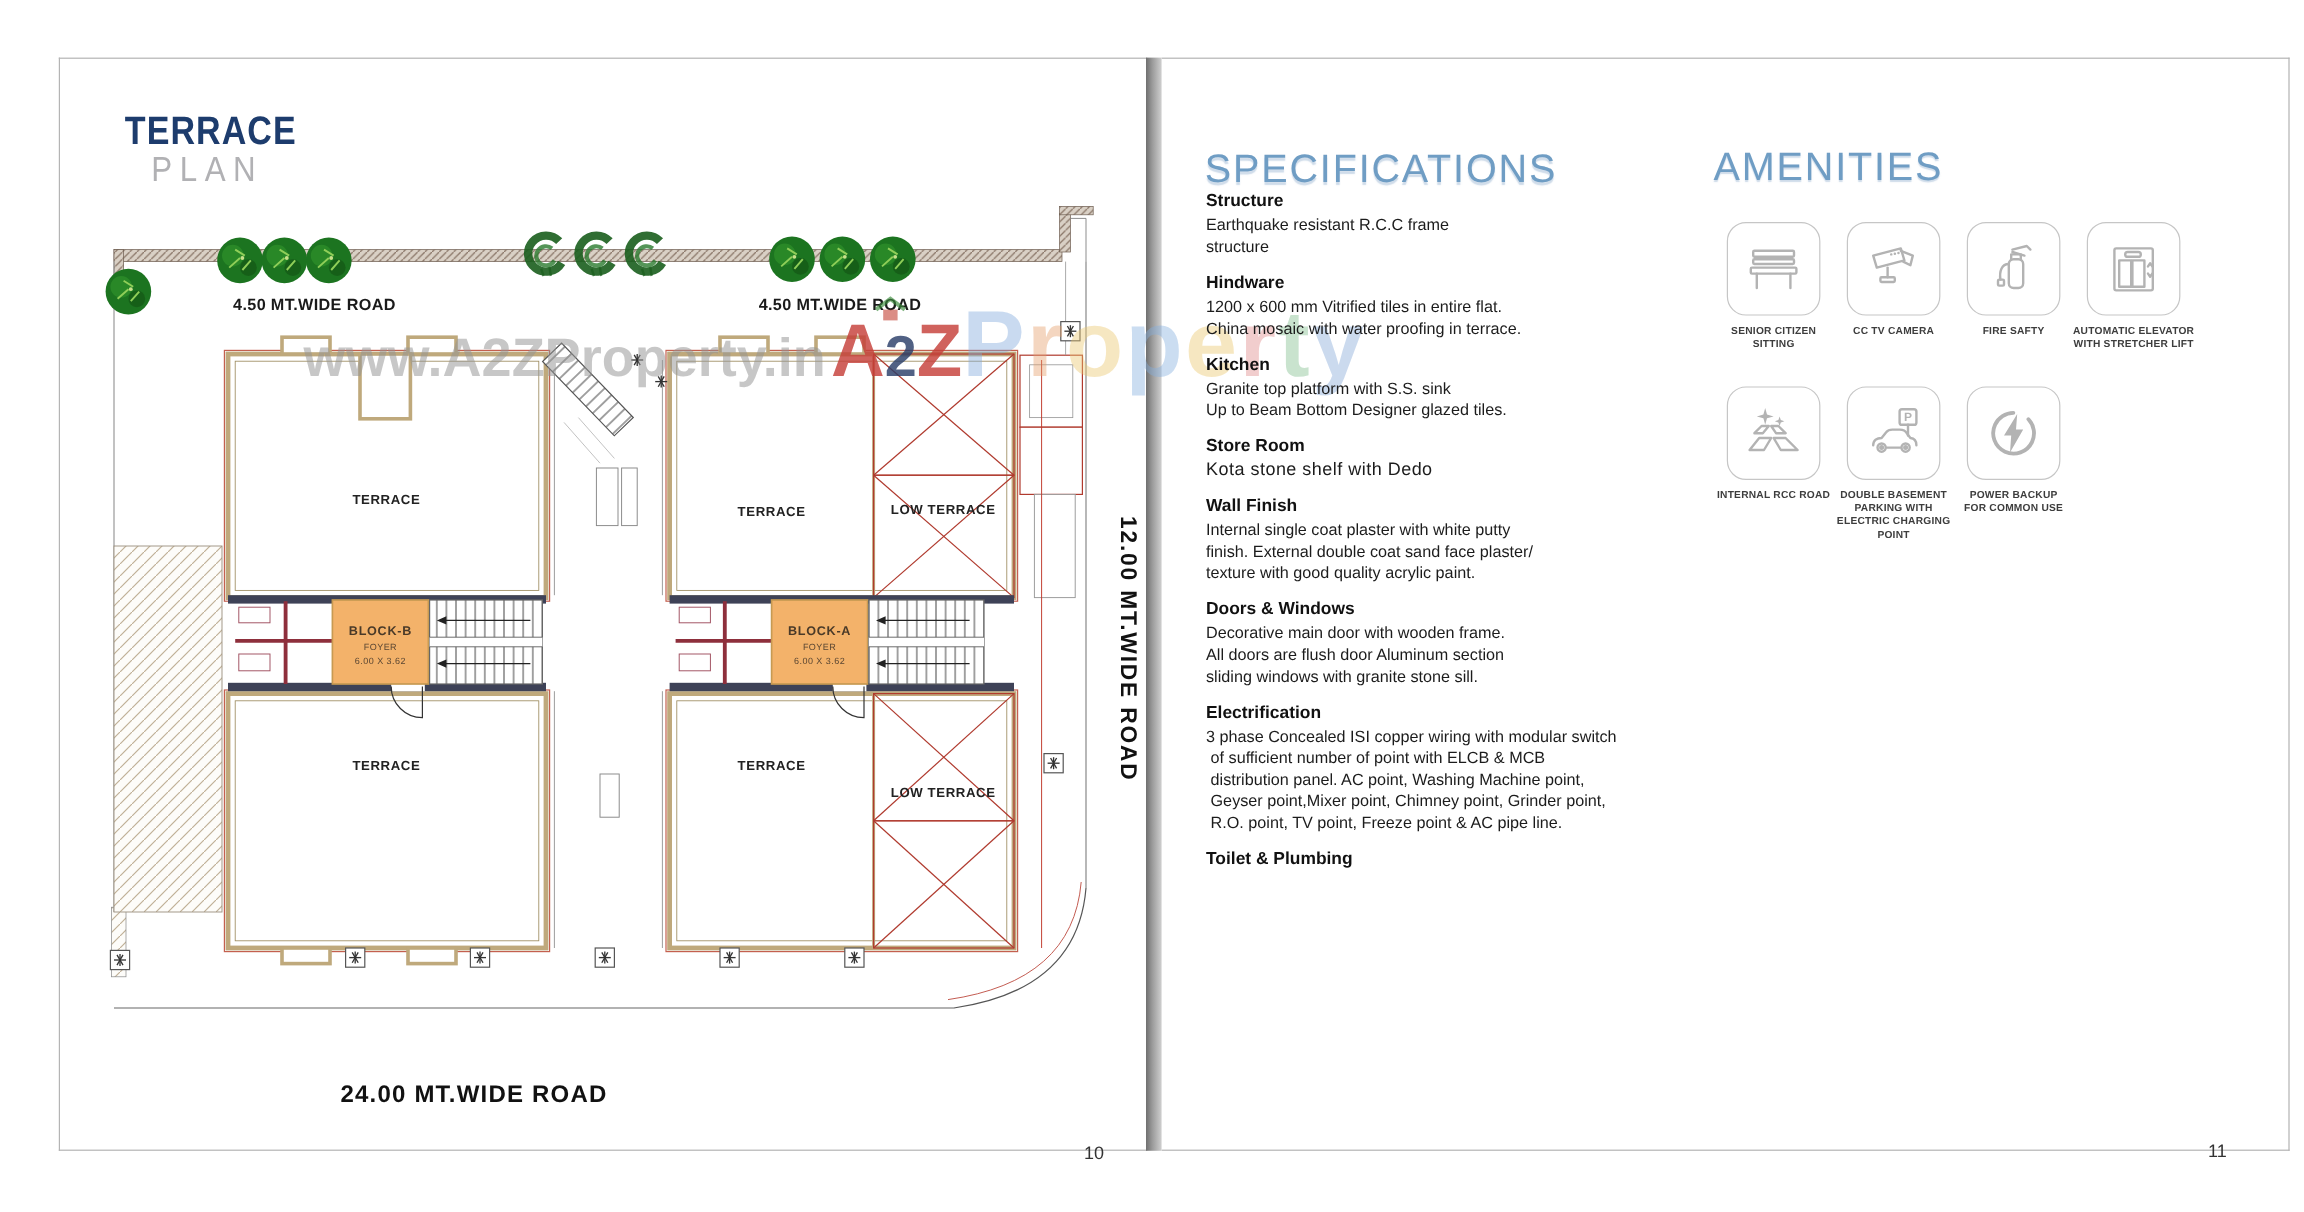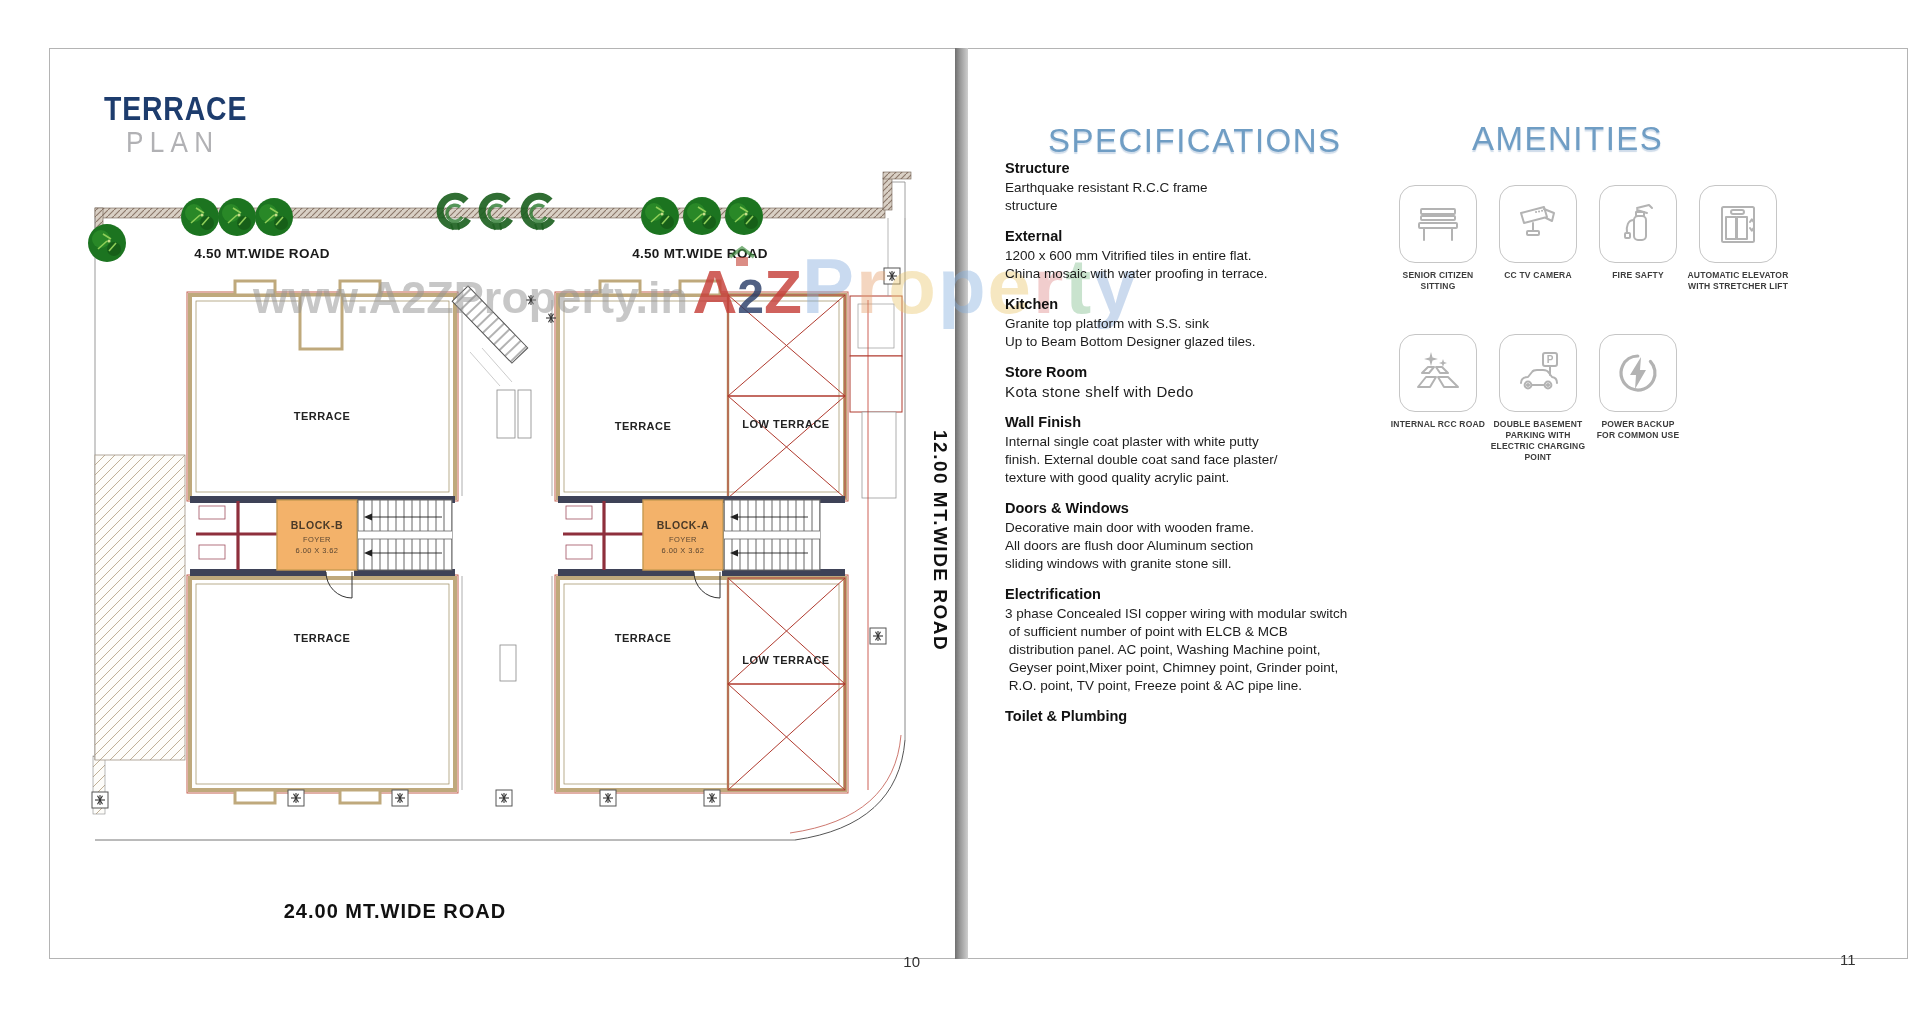--- a/index.html
+++ b/index.html
@@ -43,32 +43,32 @@
   svg text{font-family:"Liberation Sans", sans-serif;}
   .t-room{font-size:11px;font-weight:700;letter-spacing:.5px;fill:#222;}
   .t-road{font-size:13.5px;font-weight:700;letter-spacing:.3px;fill:#1a1a1a;}
   .t-road-big{font-size:20px;font-weight:700;letter-spacing:1px;fill:#111;}
   .t-road-vert{font-size:19px;font-weight:700;letter-spacing:1.5px;fill:#111;}
   .t-block{font-size:10.5px;font-weight:700;letter-spacing:.6px;fill:#4a3a28;}
   .t-small{font-size:7.5px;letter-spacing:.4px;fill:#5a4632;}
 
   
   .spec-heading,.amen-heading{position:absolute;font-size:33px;font-weight:400;color:#6f9dc4;
-     letter-spacing:1.5px;z-index:5;text-shadow:0 2px 1px rgba(165,190,215,.55);margin-left:44px;}
+     letter-spacing:1.5px;z-index:5;text-shadow:0 2px 1px rgba(165,190,215,.55);}
   .spec-heading{left:1004px;top:122px;}
   .amen-heading{left:1428px;top:120px;}
   .spec-list{position:absolute;left:1005px;top:160px;width:370px;z-index:5;}
   .spec-section{margin-bottom:13px;}
   .spec-section h3{margin:0 0 3px 0;font-size:14.5px;font-weight:700;color:#111;}
   .spec-section p{margin:0;font-size:13.5px;line-height:18px;color:#1c1c1c;white-space:pre-wrap;}
   .spec-section p.alt{font-size:15px;letter-spacing:.4px;}
 
   
-  .amen-grid{position:absolute;left:1388px;top:185px;width:420px;z-index:5;
-             display:grid;grid-template-columns:repeat(4,100px);row-gap:42px;}
+  .amen-grid{position:absolute;left:1428px;top:185px;width:420px;z-index:5;
+             display:grid;grid-template-columns:repeat(4,100px);row-gap:30px;}
   .amen{width:100px;display:flex;flex-direction:column;align-items:center;}
   .amen-tile{width:76px;height:76px;border:1.6px solid #c6c6c6;border-radius:16px;
              display:flex;align-items:center;justify-content:center;background:#fff;}
   .amen-label{margin-top:7px;font-size:8.5px;font-weight:700;color:#3d3d3d;text-align:center;
               line-height:11px;white-space:pre-line;letter-spacing:.2px;width:108px;margin-left:-4px;margin-right:-4px;}
   .amen-tile svg{stroke:#b3b3b3;fill:none;stroke-width:2;stroke-linecap:round;stroke-linejoin:round;}
   .amen-tile svg .fillgray{fill:#b3b3b3;stroke:none;}
   .amen-tile svg text{fill:#b3b3b3;stroke:none;font-weight:700;}
 </style>
 </head>
@@ -322,21 +322,21 @@
 <div class="spec-heading">SPECIFICATIONS</div>
 <div class="amen-heading">AMENITIES</div>
 
 <div class="spec-list">
   <div class="spec-section">
     <h3>Structure</h3>
     <p>Earthquake resistant R.C.C frame
 structure</p>
   </div>
   <div class="spec-section">
-    <h3>External</h3>
+    <h3>Hindware</h3>
     <p>1200 x 600 mm Vitrified tiles in entire flat.
 China mosaic with water proofing in terrace.</p>
   </div>
   <div class="spec-section">
     <h3>Kitchen</h3>
     <p>Granite top platform with S.S. sink
 Up to Beam Bottom Designer glazed tiles.</p>
   </div>
   <div class="spec-section">
     <h3>Store Room</h3>

